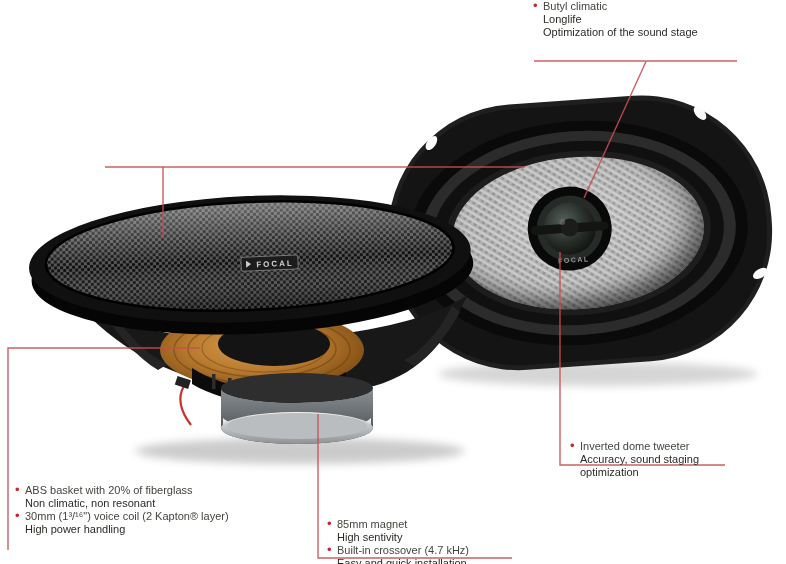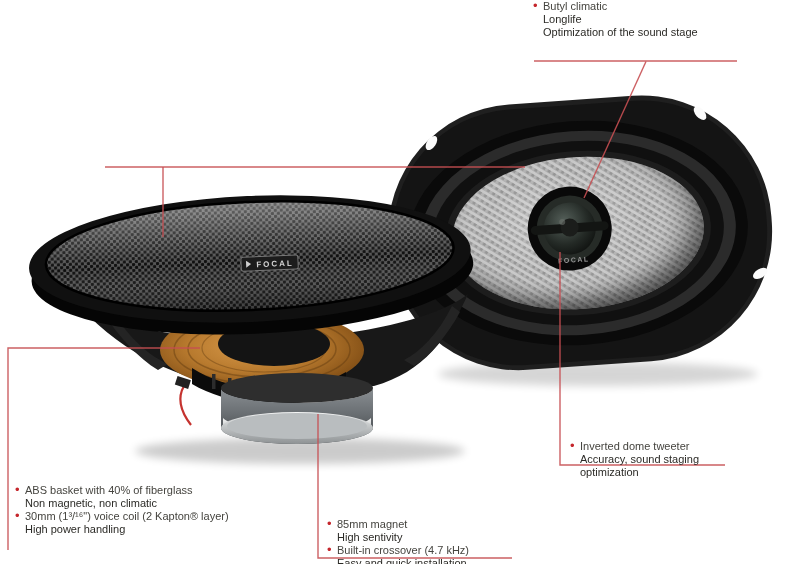--- a/index.html
+++ b/index.html
@@ -178,22 +178,22 @@
   <div class="callout" style="left:571px;top:440px;width:200px;">
     <div class="item">
       <div class="label">Inverted dome tweeter</div>
       <div class="detail">Accuracy, sound staging
 optimization</div>
     </div>
   </div>
 
   <div class="callout" style="left:16px;top:484px;width:270px;">
     <div class="item">
-      <div class="label">ABS basket with 40% of fiberglass</div>
-      <div class="detail">Non magnetic, non climatic</div>
+      <div class="label">ABS basket with 20% of fiberglass</div>
+      <div class="detail">Non climatic, non resonant</div>
     </div>
     <div class="item">
       <div class="label">30mm (1³/¹⁶") voice coil (2 Kapton® layer)</div>
       <div class="detail">High power handling</div>
     </div>
   </div>
 
   <div class="callout" style="left:328px;top:495px;width:220px;margin-top:23px;">
     <div class="item">
       <div class="label">85mm magnet</div>

